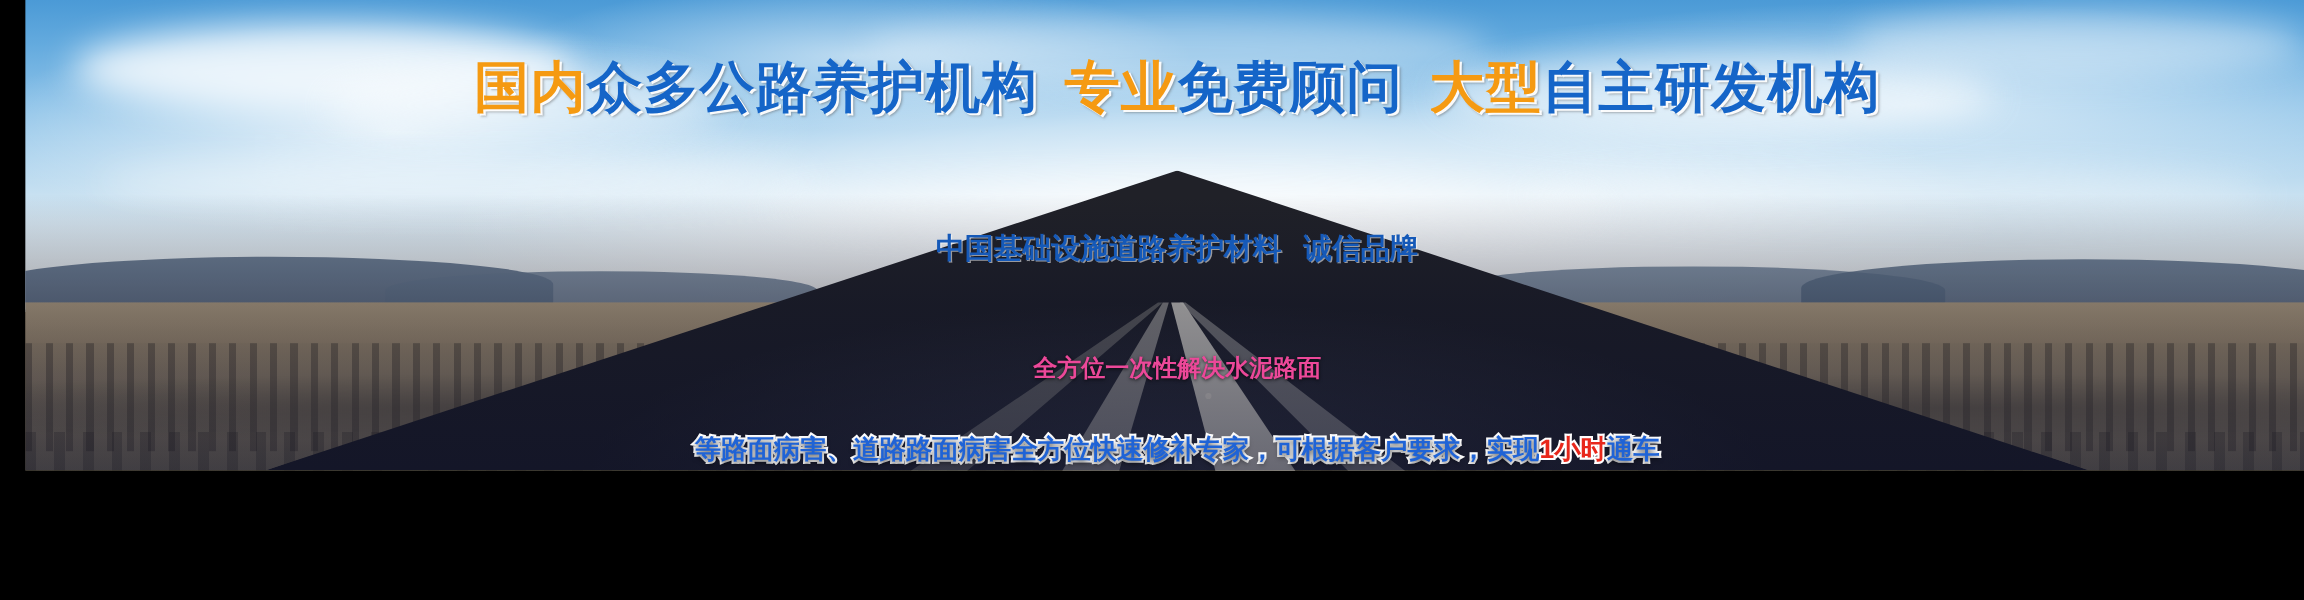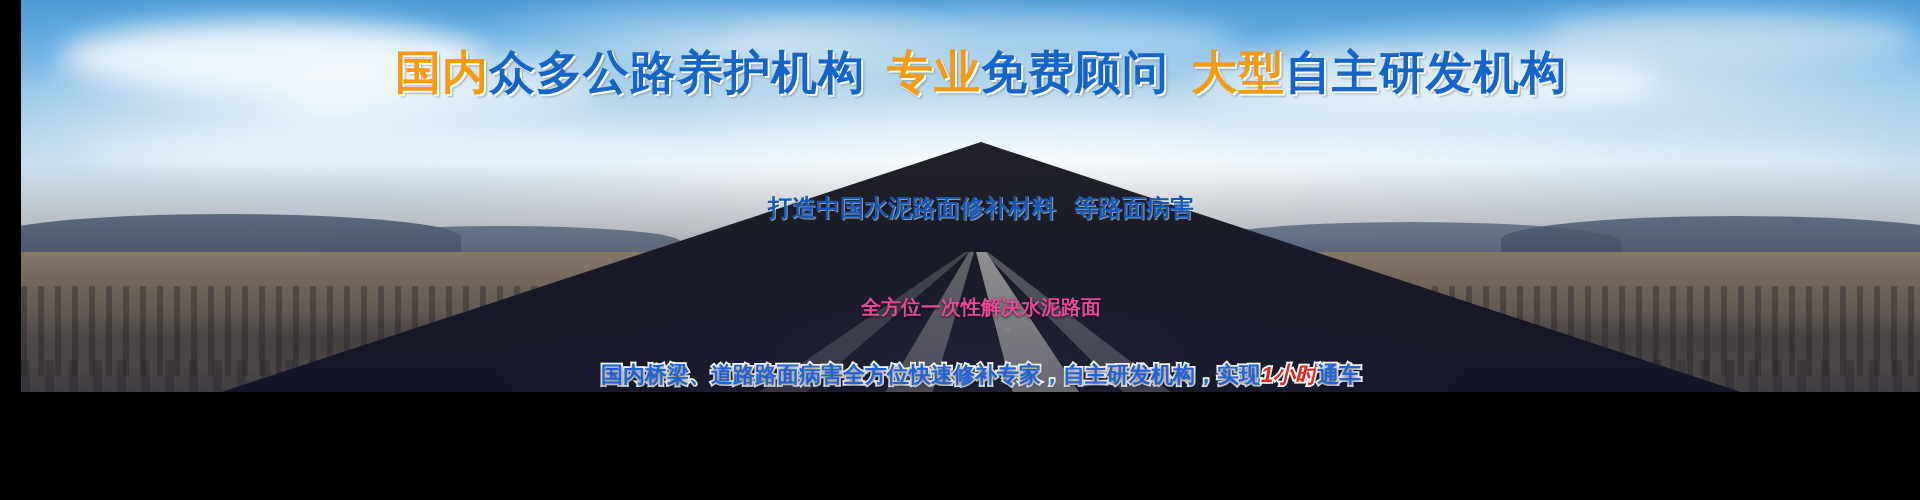--- a/index.html
+++ b/index.html
@@ -150,21 +150,20 @@
 
   .lastline{
     position:absolute;left:0;right:0;top:360px;
     font-weight:bold;font-size:22px;line-height:30px;white-space:nowrap;
   }
   .lastline .b-out{-webkit-text-stroke:3.5px #ffffff;}
   .red-out{
     color:#e8281c;
     -webkit-text-stroke:3.5px #ffffff;
     paint-order:stroke fill;
-    font-style:italic;
   }
 
   
   .svgtext{position:absolute;left:0;top:0;width:1920px;height:500px;pointer-events:none;}
 </style>
 </head>
 <body>
 
 <div id="banner">
 
@@ -205,25 +204,25 @@
   </div>
 
   <div class="text-layer">
 
     <div class="headline hl1">
       <span class="orange">国内</span><span class="blue">众多公路养护机构</span><span class="gap"></span><span class="orange">专业</span><span class="blue">免费顾问</span><span class="gap"></span><span class="orange">大型</span><span class="blue">自主研发机构</span>
     </div>
 
 
     <div class="sub sub1">
-      <span>打造中国水泥路面修补材料</span><span class="sub-gap"></span><span>等路面病害</span>
+      <span>中国基础设施道路养护材料</span><span class="sub-gap"></span><span>诚信品牌</span>
     </div>
 
 
     <div class="tag tag-top">全方位一次性解决水泥路面</div>
 
 
     <div class="lastline">
-      <span class="b-out">国内桥梁、道路路面病害全方位快速修补专家，自主研发机构，实现</span><span class="red-out">1小时</span><span class="b-out">通车</span>
+      <span class="b-out">等路面病害、道路路面病害全方位快速修补专家，可根据客户要求，实现</span><span class="red-out">1小时</span><span class="b-out">通车</span>
     </div>
 
   </div>
 </div>
 
 </body></html>

